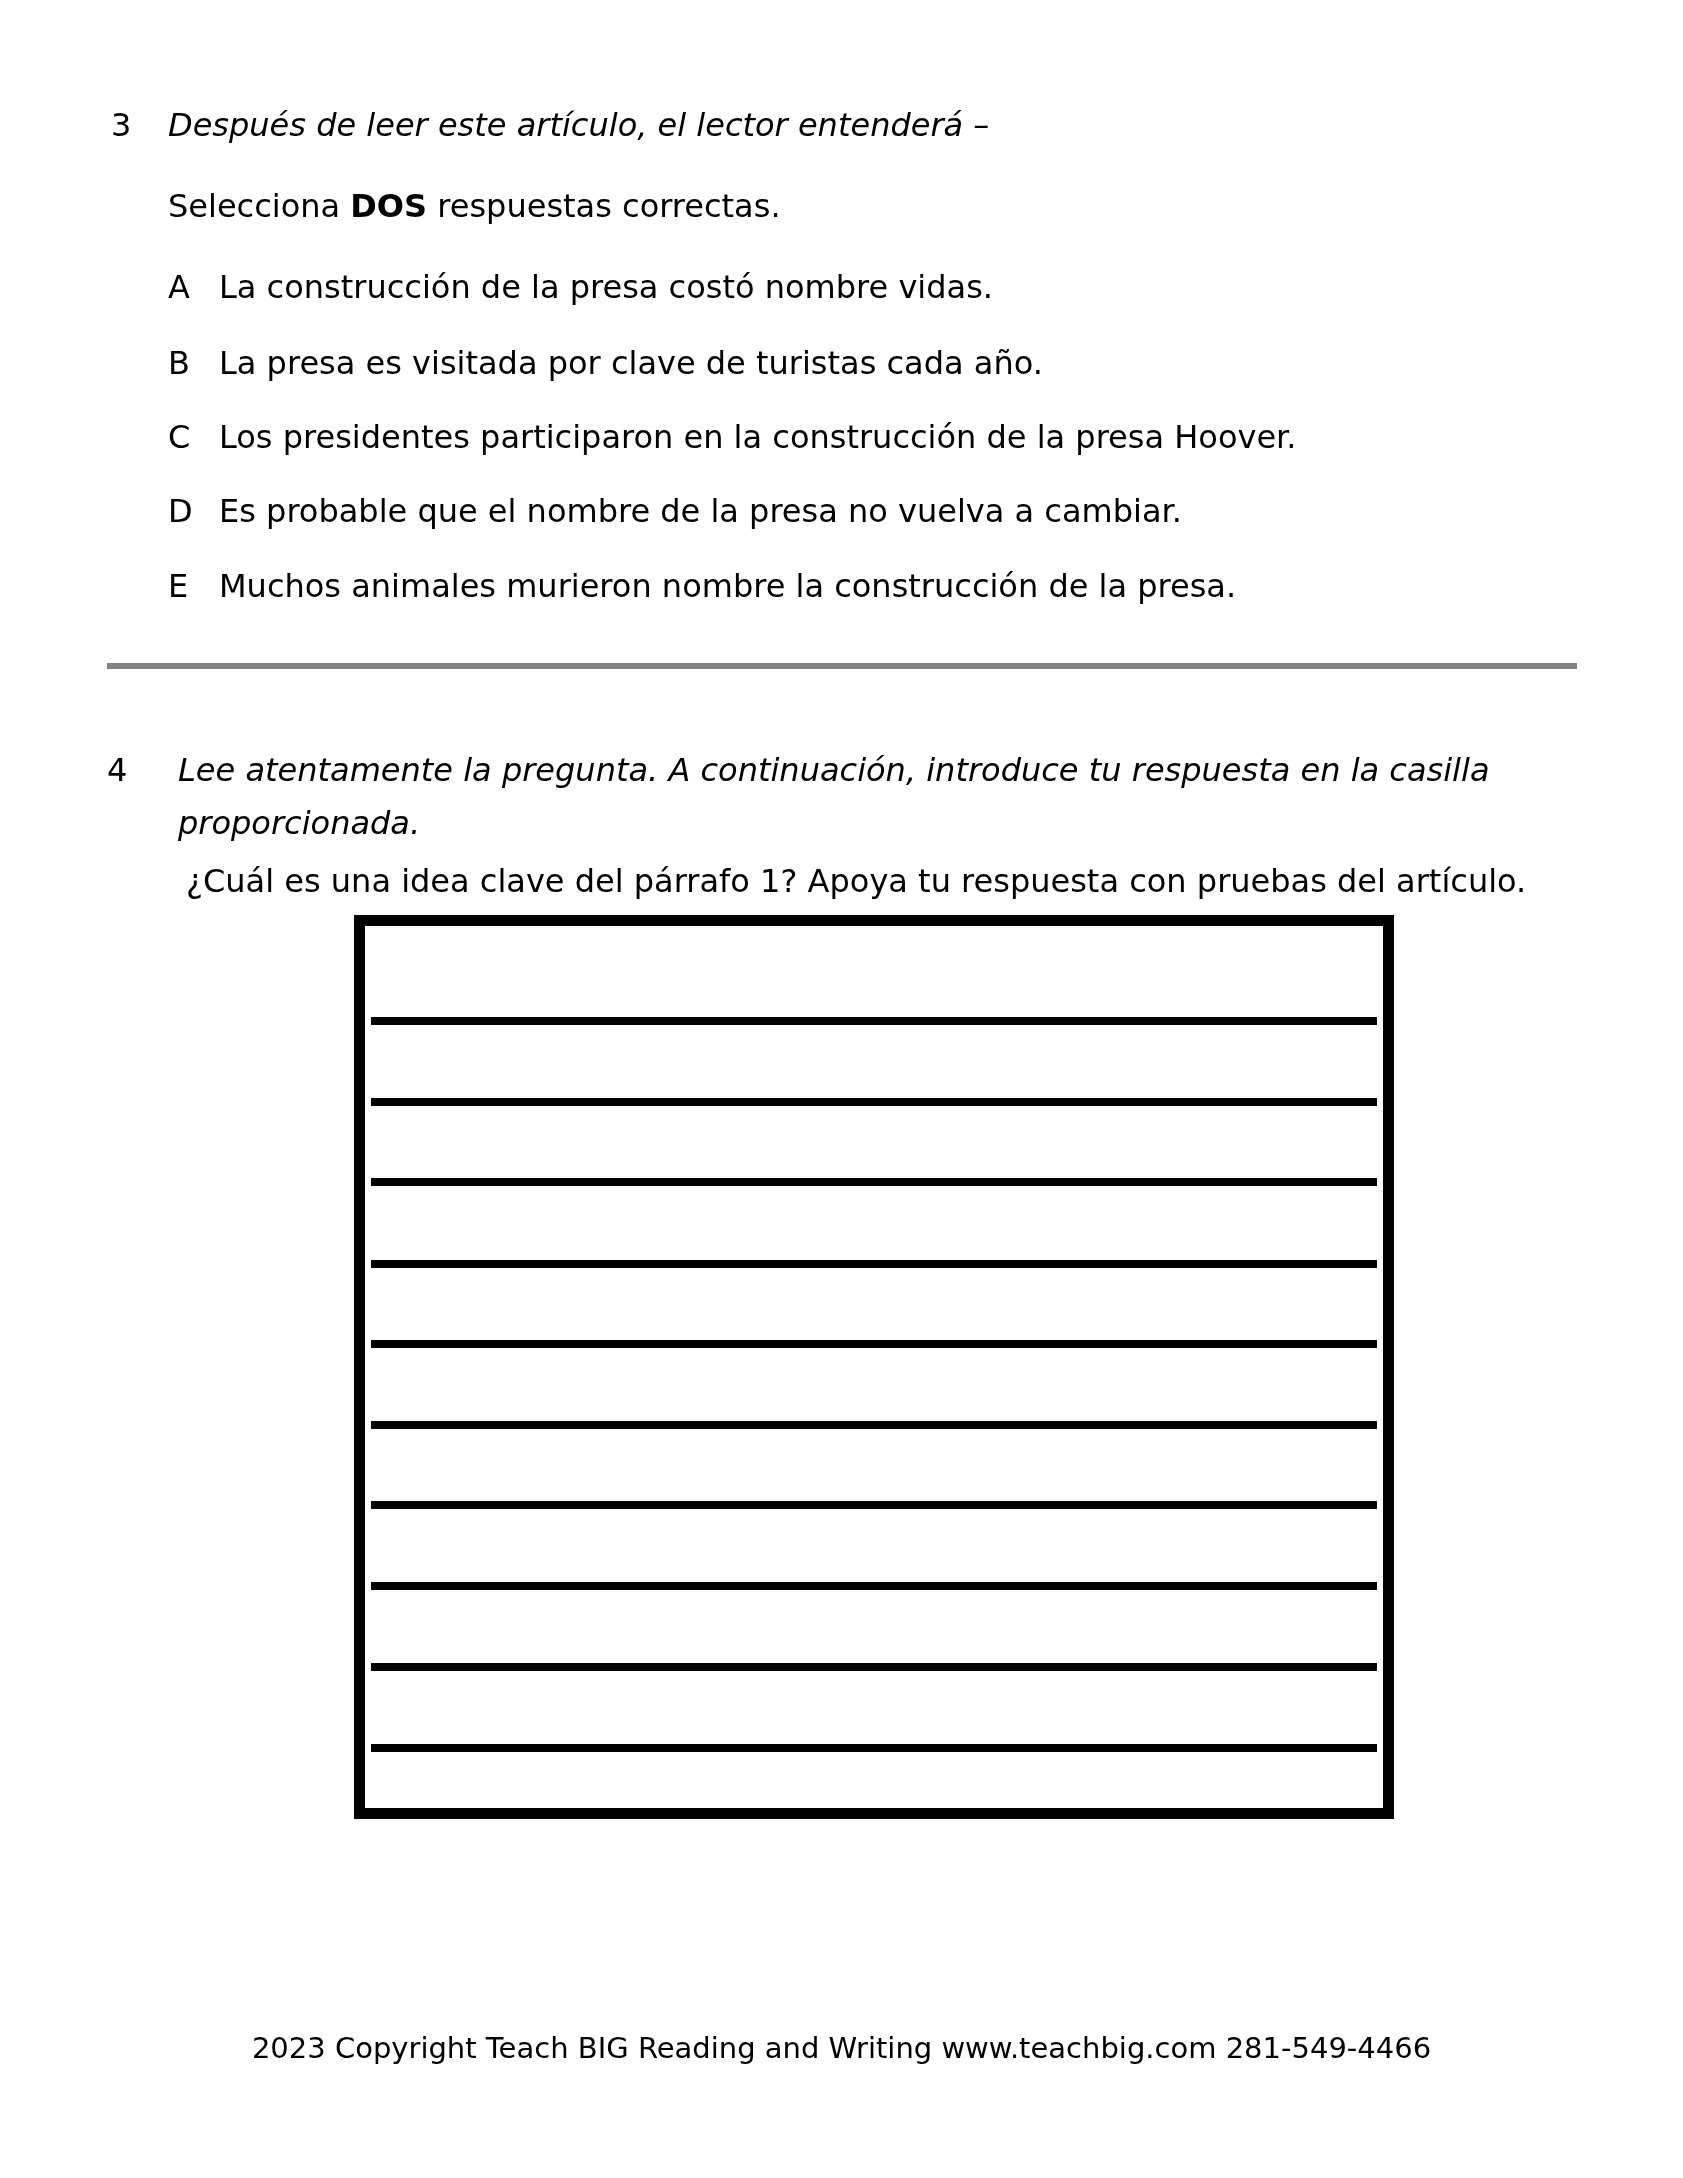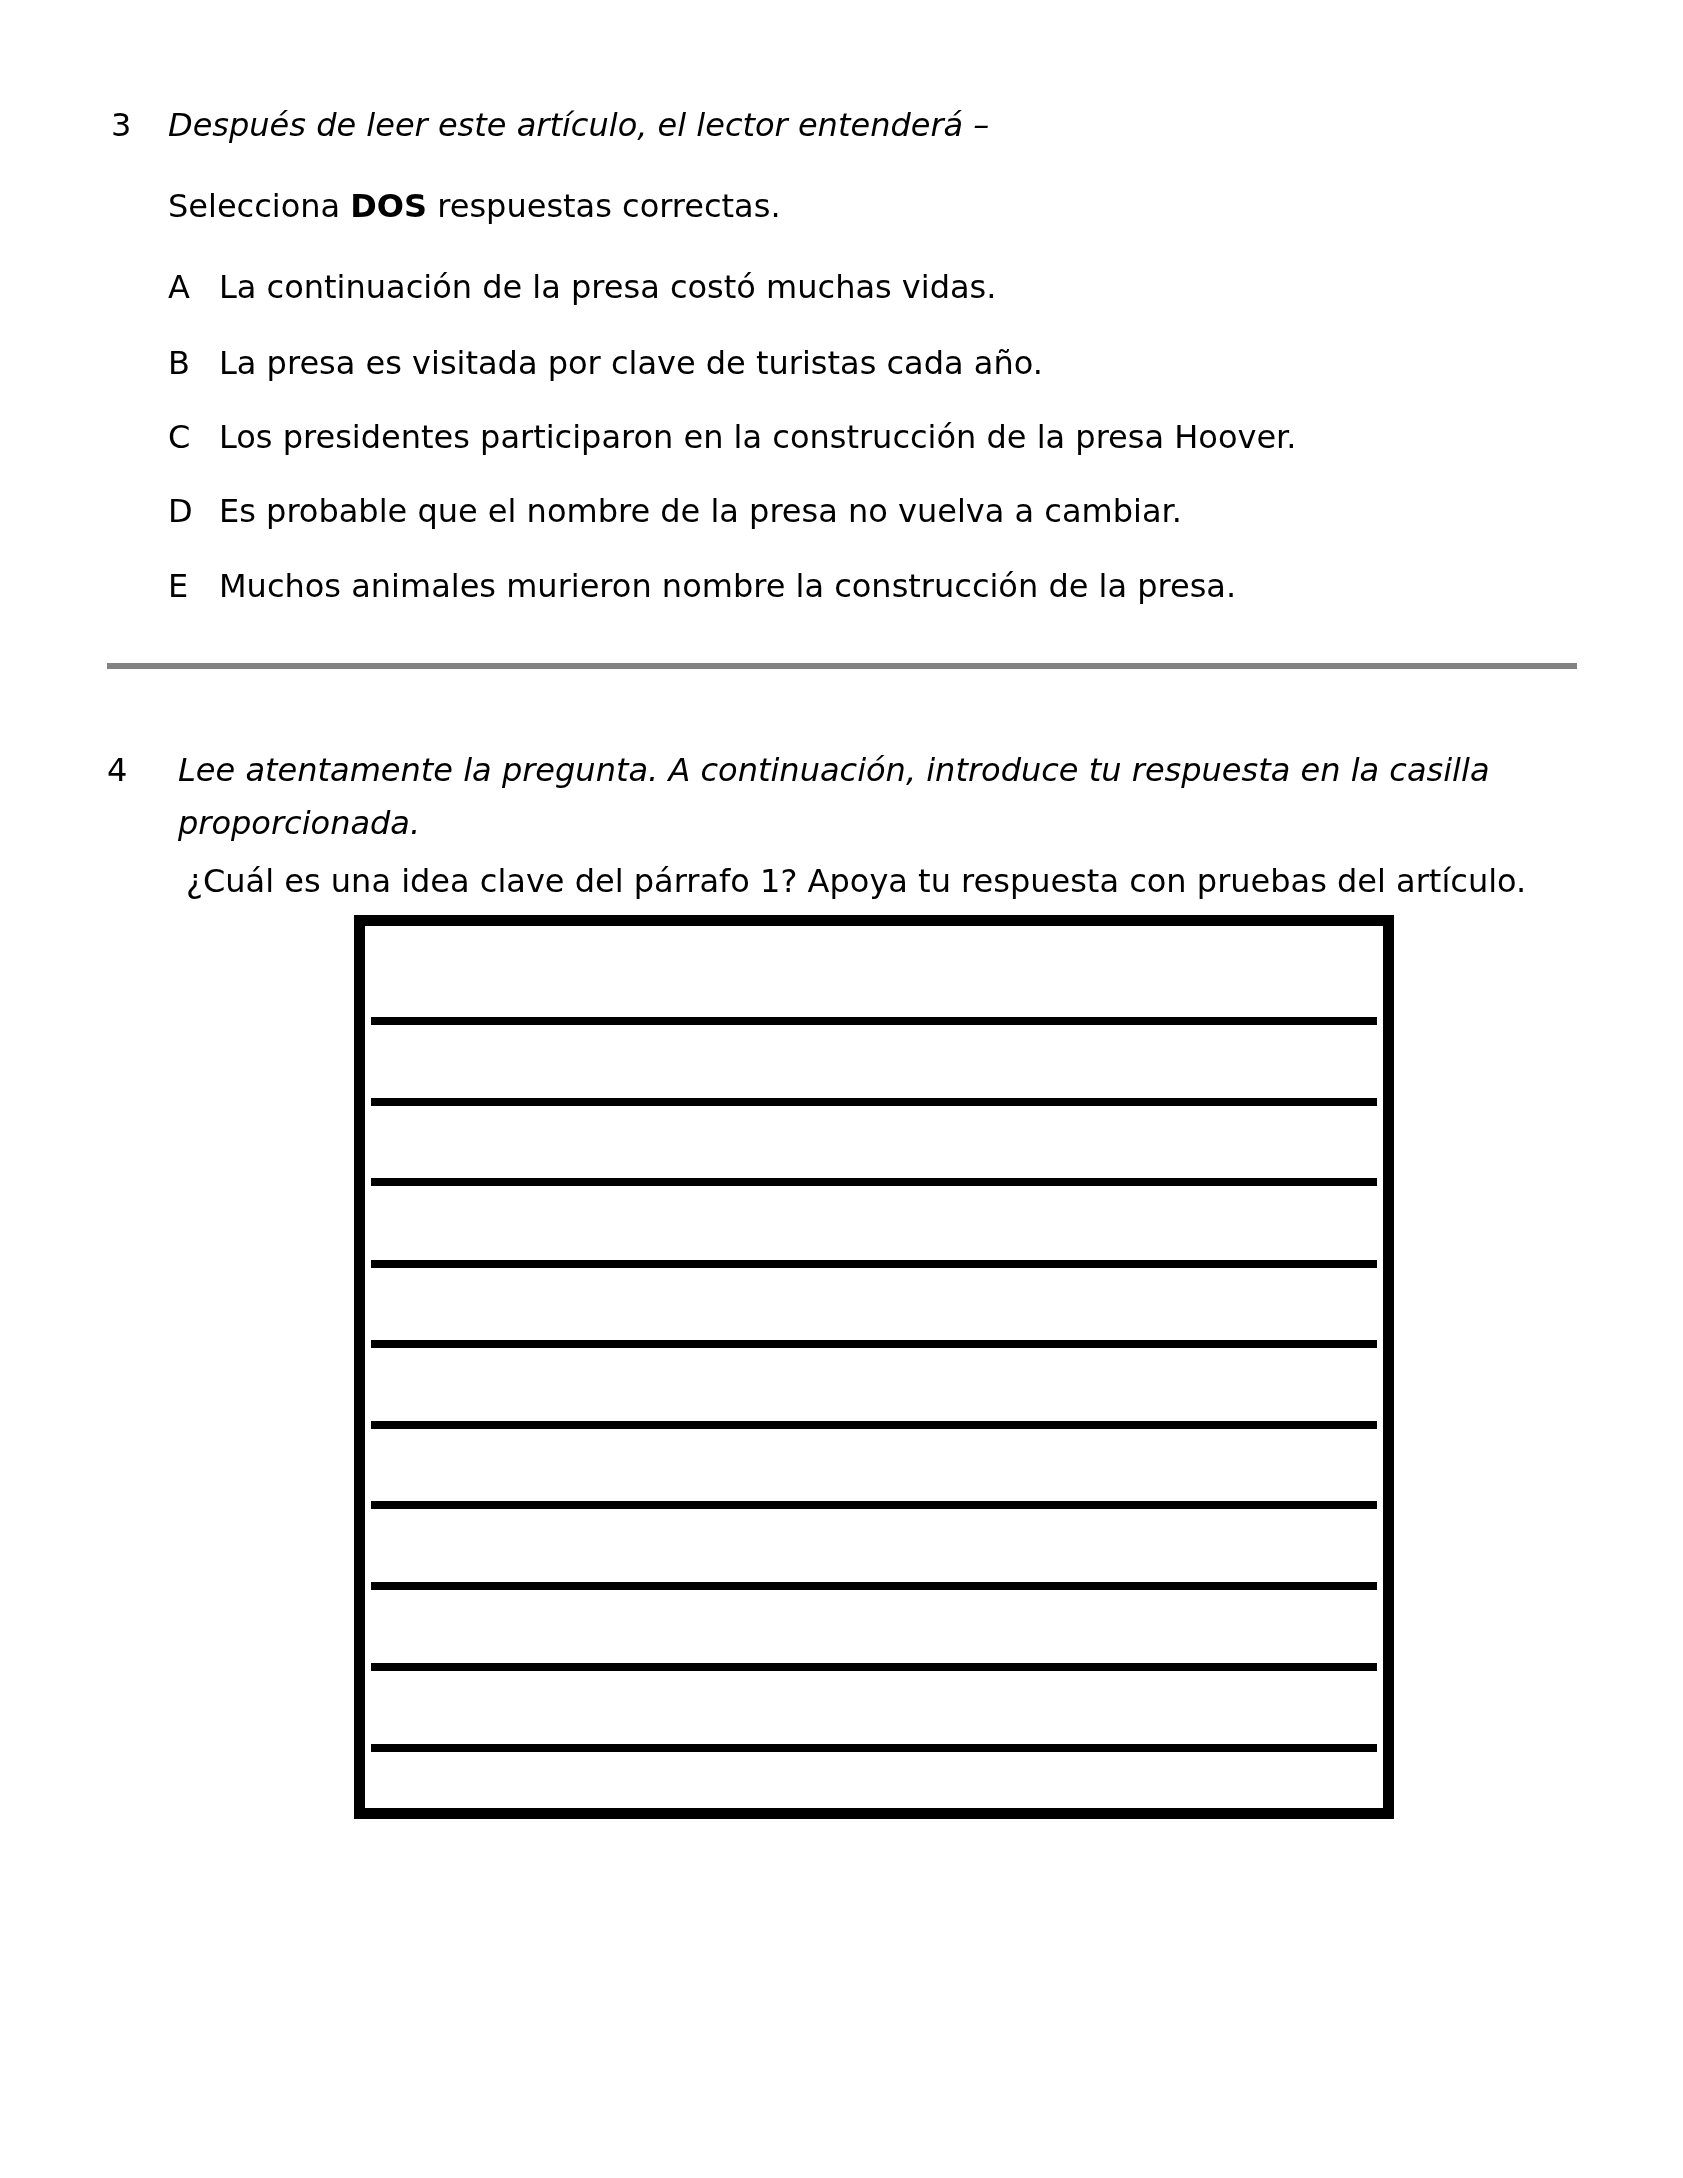--- a/index.html
+++ b/index.html
@@ -70,21 +70,21 @@
       <span class="q-num">3</span>
       <span class="q-text">Después de leer este artículo, el lector entenderá –</span>
     </div>
 
     <div class="abs instruction" style="left:168px; top:186px; width:1386px;">
       <span>Selecciona </span><b>DOS</b><span> respuestas correctas.</span>
     </div>
 
     <div class="abs option" style="left:168px; top:267px; width:1406px;">
       <span class="opt-letter">A</span>
-      <span class="opt-text">La continuación de la presa costó muchas vidas.</span>
+      <span class="opt-text">La construcción de la presa costó nombre vidas.</span>
     </div>
 
     <div class="abs option" style="left:168px; top:343px; width:1406px;">
       <span class="opt-letter">B</span>
       <span class="opt-text">La presa es visitada por clave de turistas cada año.</span>
     </div>
 
     <div class="abs option" style="left:168px; top:417px; width:1406px;">
       <span class="opt-letter">C</span>
       <span class="opt-text">Los presidentes participaron en la construcción de la presa Hoover.</span>
@@ -118,15 +118,16 @@
         <div class="answer-line" style="top: 334px;"></div>
         <div class="answer-line" style="top: 414px;"></div>
         <div class="answer-line" style="top: 495px;"></div>
         <div class="answer-line" style="top: 575px;"></div>
         <div class="answer-line" style="top: 656px;"></div>
         <div class="answer-line" style="top: 737px;"></div>
         <div class="answer-line" style="top: 818px;"></div>
       </div>
   </section>
 
+  <div class="abs footer" style="left:0; top:2030px;">2023 Copyright Teach BIG Reading and Writing www.teachbig.com 281-549-4466</div>
 
 </div>
 
 
 </body></html>

